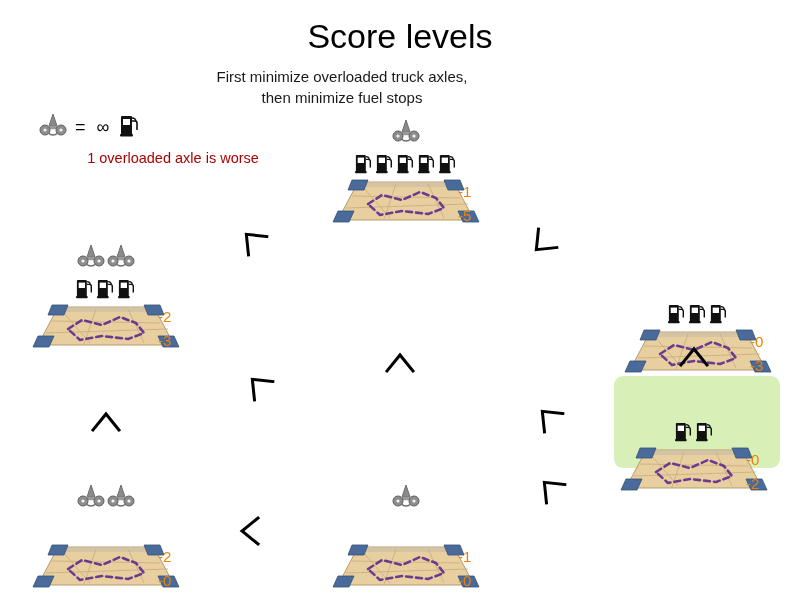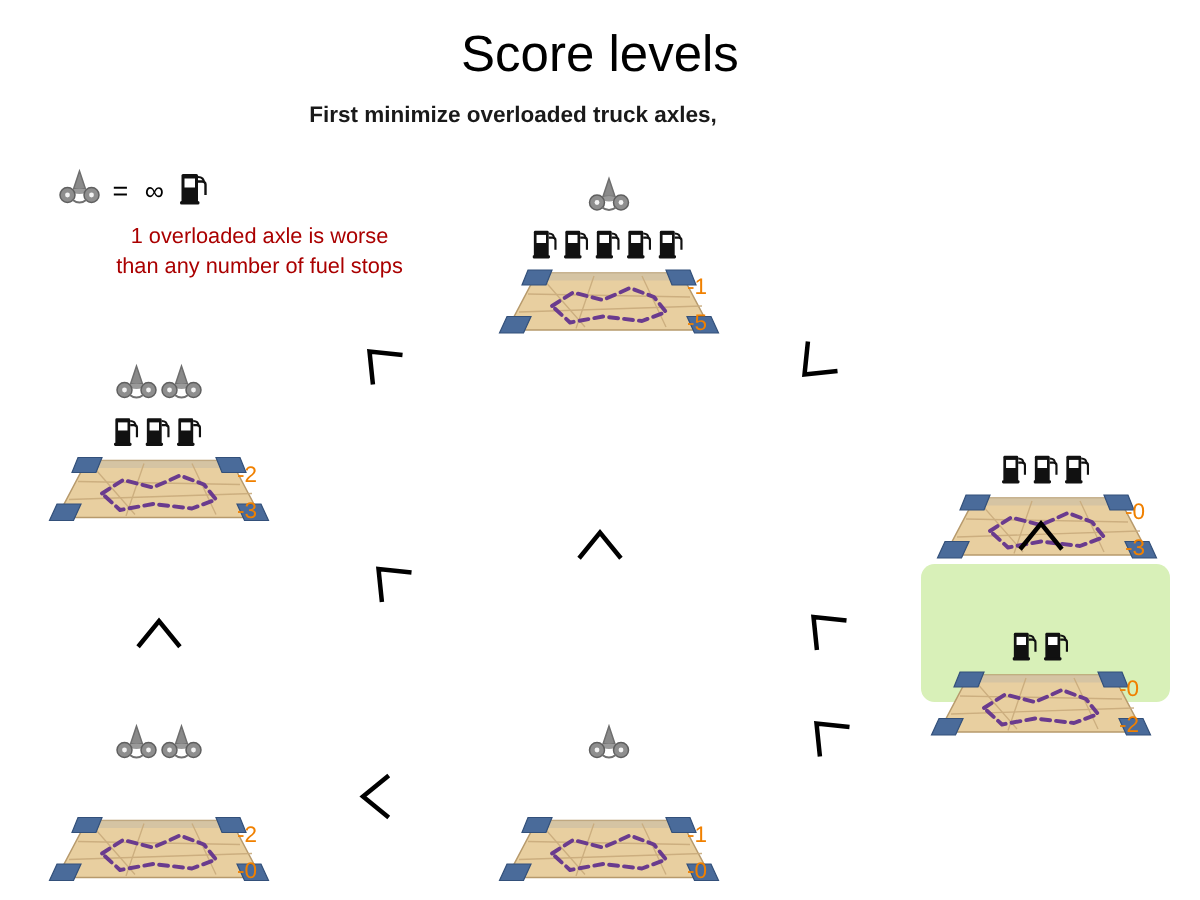--- a/index.html
+++ b/index.html
@@ -33,21 +33,20 @@
   }
   .subtitle {
     position: absolute;
     left: 0;
     top: 66px;
     width: 684px;
     text-align: center;
     font-size: 15px;
     line-height: 21px;
     color: #1a1a1a;
-    font-weight: bold;
   }
 
   
   .legend {
     position: absolute;
     left: 38px;
     top: 112px;
     width: 270px;
   }
   .legend-row {
@@ -140,20 +139,21 @@
   .op svg { display: block; }
 </style>
 </head>
 <body>
 
 <div id="canvas">
 
   <div class="title">Score levels</div>
   <div class="subtitle">
     <div>First minimize overloaded truck axles,</div>
+    <div>then minimize fuel stops</div>
   </div>
 
   <div class="legend">
     <div class="legend-row">
       <span>
         <svg width="30" height="26" viewBox="0 0 30 26">
           <polygon points="15,2 11,14 19,14" fill="#8a8a8a" stroke="#6e6e6e" stroke-width="1"></polygon>
           <ellipse cx="15" cy="15.5" rx="5" ry="1.8" fill="#9a9a9a"></ellipse>
           <circle cx="7" cy="18" r="5" fill="#8e8e8e" stroke="#5f5f5f" stroke-width="1"></circle>
           <circle cx="7" cy="18" r="1.6" fill="#f2f2f2"></circle>
@@ -169,21 +169,20 @@
           <rect x="1" y="3" width="11" height="19" rx="1" fill="#111111"></rect>
           <rect x="3" y="6" width="7" height="6" fill="#ffffff"></rect>
           <rect x="0" y="21" width="13" height="2.4" rx="1" fill="#111111"></rect>
           <path d="M12 8 h3 a2 2 0 0 1 2 2 v7" stroke="#111111" stroke-width="1.6" fill="none"></path>
           <path d="M12 5 q4 0 4 4" stroke="#111111" stroke-width="1.4" fill="none"></path>
         </svg>
       </span>
     </div>
     <div class="legend-text">
       <div>1 overloaded axle is worse</div>
-      <div>than any number of fuel stops</div>
     </div>
   </div>
 
   <div class="optimal-box"></div>
   <div class="optimal-label">Optimal solution</div>
 
   <div class="node" style="left:332px; top:118px;">
     <div class="node-inner">
         <div class="icon-row axles">
           <span><svg width="30" height="26" viewBox="0 0 30 26">

